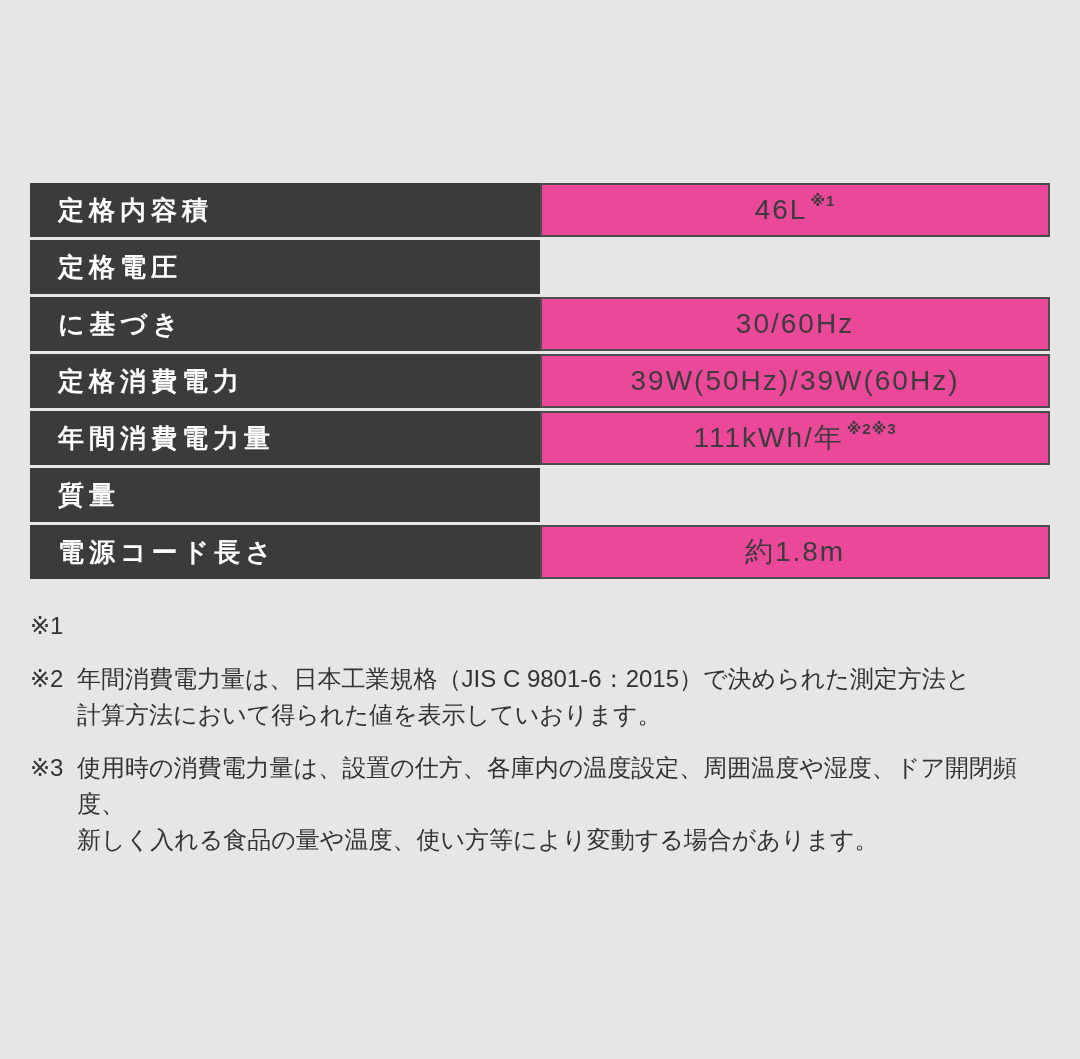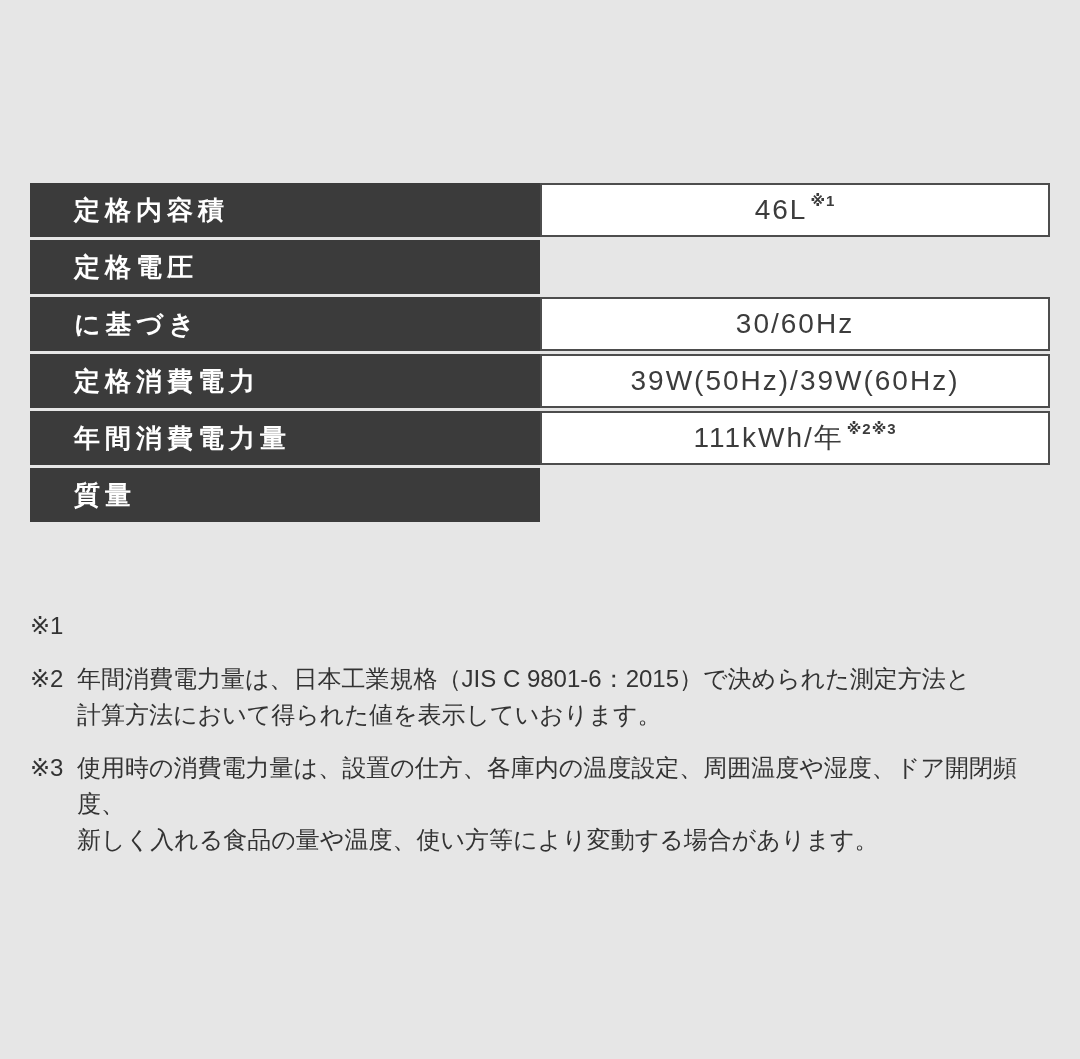--- a/index.html
+++ b/index.html
@@ -30,26 +30,26 @@
   .spec-label {
     width: 510px;
     box-sizing: border-box;
     background: #3b3b3b;
     color: #ffffff;
     font-size: 26px;
     font-weight: bold;
     letter-spacing: 5px;
     display: flex;
     align-items: center;
-    padding-left: 44px;
+    padding-left: 28px;
   }
   .spec-value {
     width: 510px;
     box-sizing: border-box;
-    background: #ffffff;
+    background: #ec4899;
     border: 2px solid #4d4d4d;
     color: #3c3c3c;
     font-size: 28px;
     letter-spacing: 2px;
     display: flex;
     align-items: center;
     justify-content: center;
   }
   .note-ref {
     font-size: 15px;
@@ -119,20 +119,26 @@
       <div class="spec-value">
         <span>111kWh/年</span>
         <span class="note-ref">※2※3</span>
       </div>
     </div>
 
     <div class="spec-row">
       <div class="spec-label">質量</div>
     </div>
 
+    <div class="spec-row">
+      <div class="spec-label">電源コード長さ</div>
+      <div class="spec-value">
+        <span>約1.8m</span>
+      </div>
+    </div>
 
   </div>
 
   <div class="footnotes">
 
     <div class="footnote">
       <span class="marker">※1</span>
       <span class="text">
         <br>
       </span>

